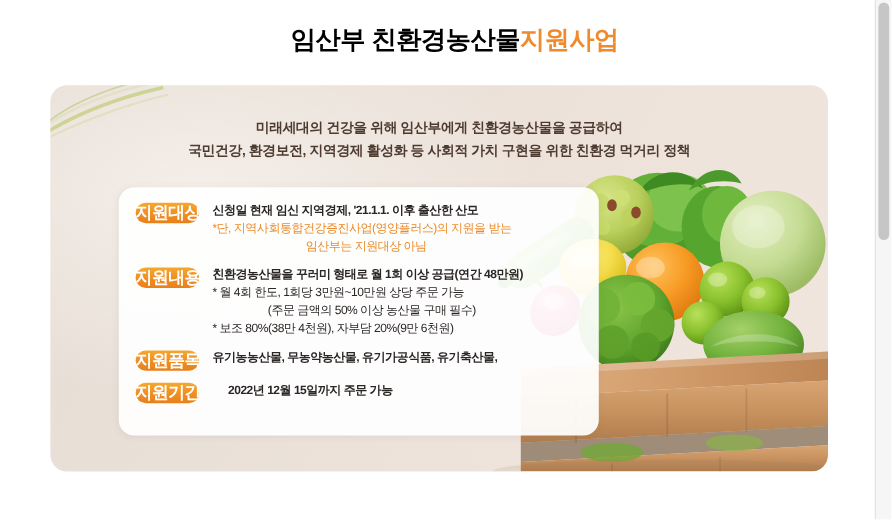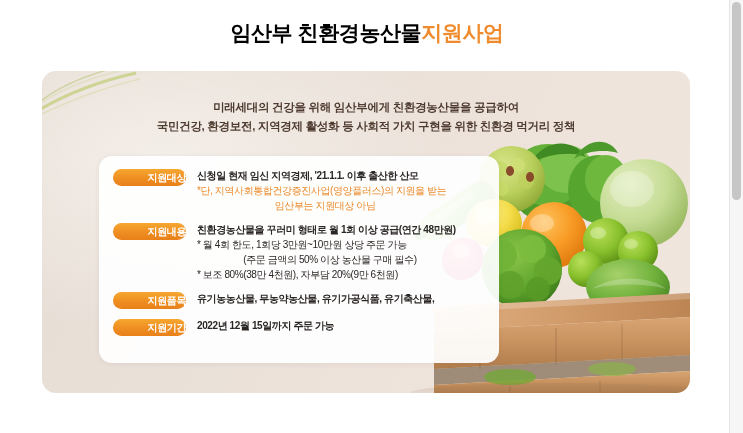--- a/index.html
+++ b/index.html
@@ -11,21 +11,21 @@
     width: 743px;
     height: 433px;
     overflow: hidden;
     font-family: "Liberation Sans", "DejaVu Sans", sans-serif;
     position: relative;
   }
 
   
   .page-title {
     position: absolute;
-    left: 4px;
+    left: 16px;
     top: 19px;
     width: 726px;
     text-align: center;
     font-size: 21px;
     font-weight: bold;
     letter-spacing: -0.4px;
     white-space: nowrap;
   }
   .title-accent { color: #ef8b2c; }
 
@@ -93,37 +93,36 @@
     left: 14px;
     top: 12px;
     right: 10px;
   }
 
   .info-row {
     display: flex;
     align-items: flex-start;
     margin-bottom: 9px;
   }
-  .info-row:last-child { margin-bottom: 12px; }
+  .info-row:last-child { margin-bottom: 12px; gap: 13px; }
 
   .badge {
     flex: 0 0 auto;
     width: 53px;
     height: 17px;
     line-height: 17px;
     border-radius: 9px;
     text-align: right;
     color: #ffffff;
-    font-size: 10px;
+    font-size: 14px;
     font-weight: bold;
     letter-spacing: -0.4px;
     background: linear-gradient(180deg, #f5a830 0%, #ef8f22 52%, #e8801a 100%);
     margin-top: 1px;
     white-space: nowrap;
-    padding-left: 20px;
   }
 
   .row-body {
     margin-left: 11px;
     padding-top: 0;
   }
 
   .ln {
     font-size: 10px;
     line-height: 15px;

